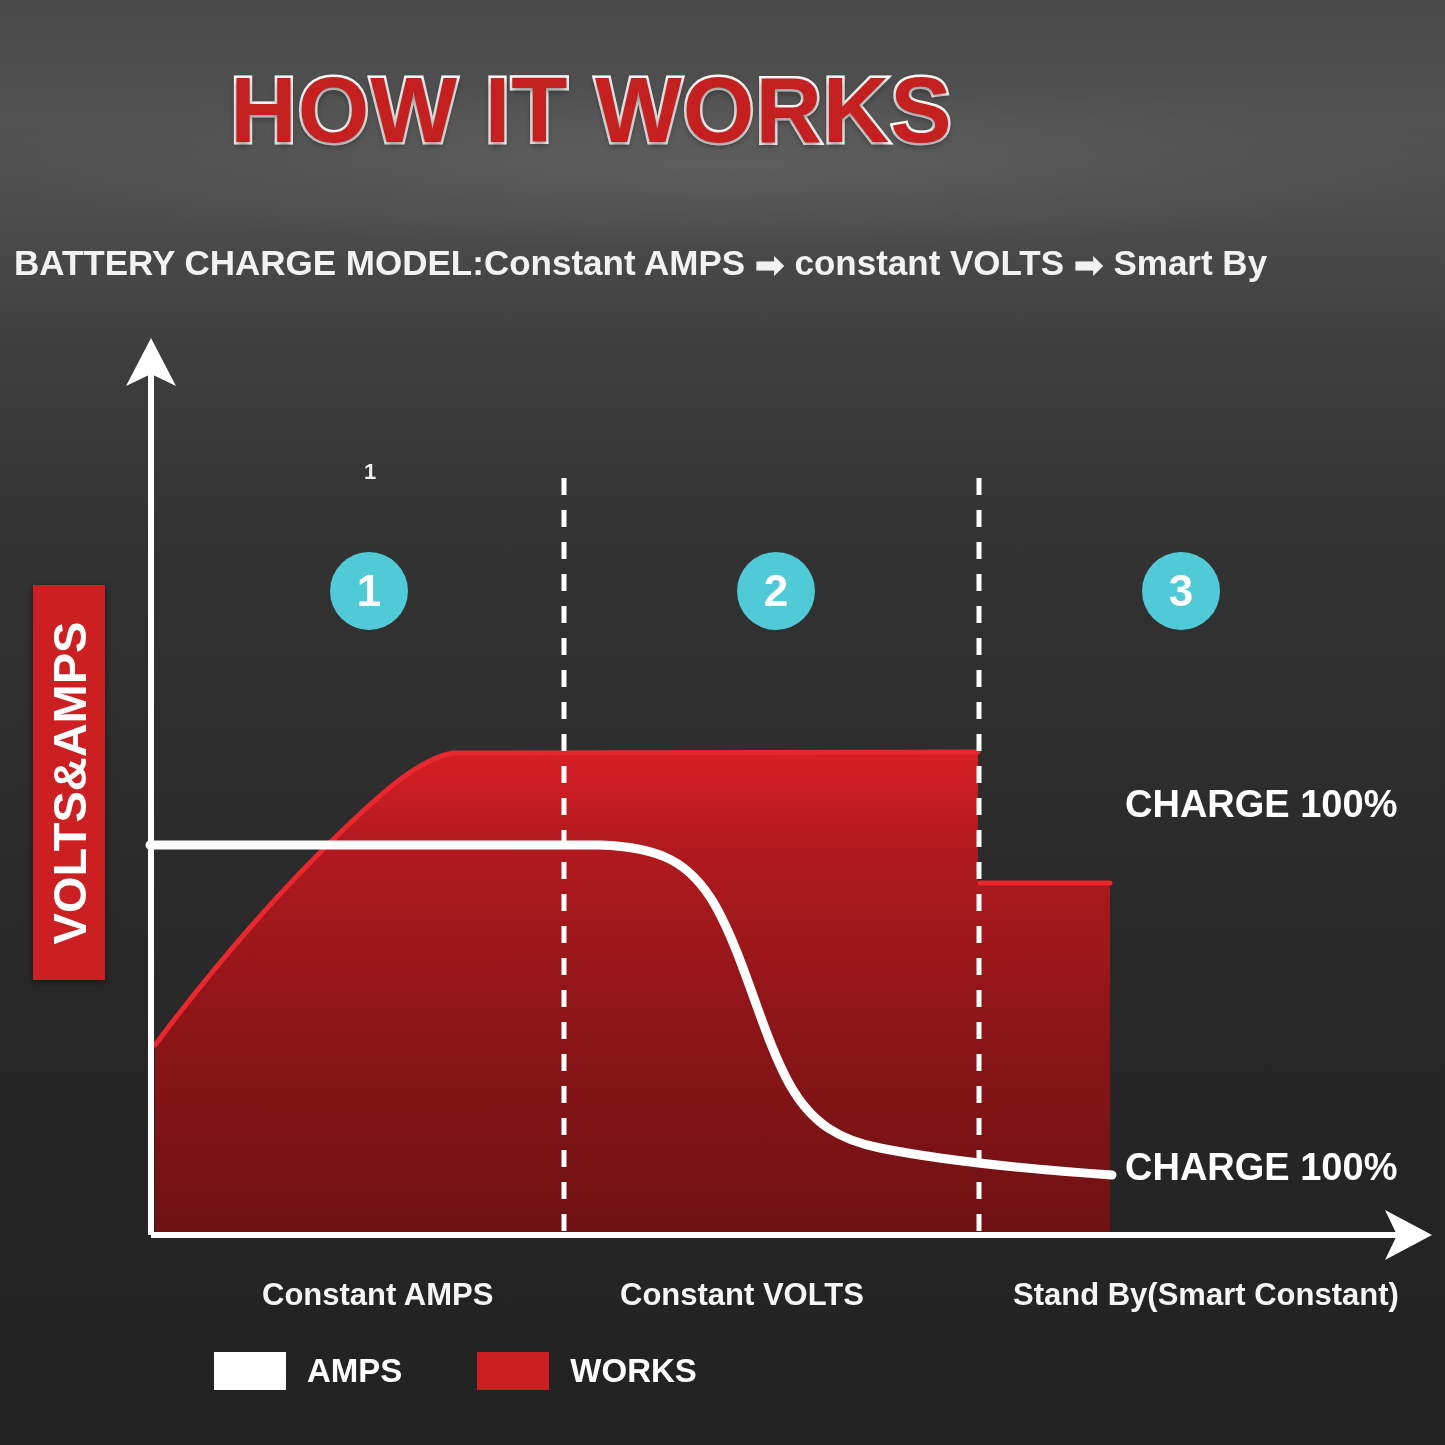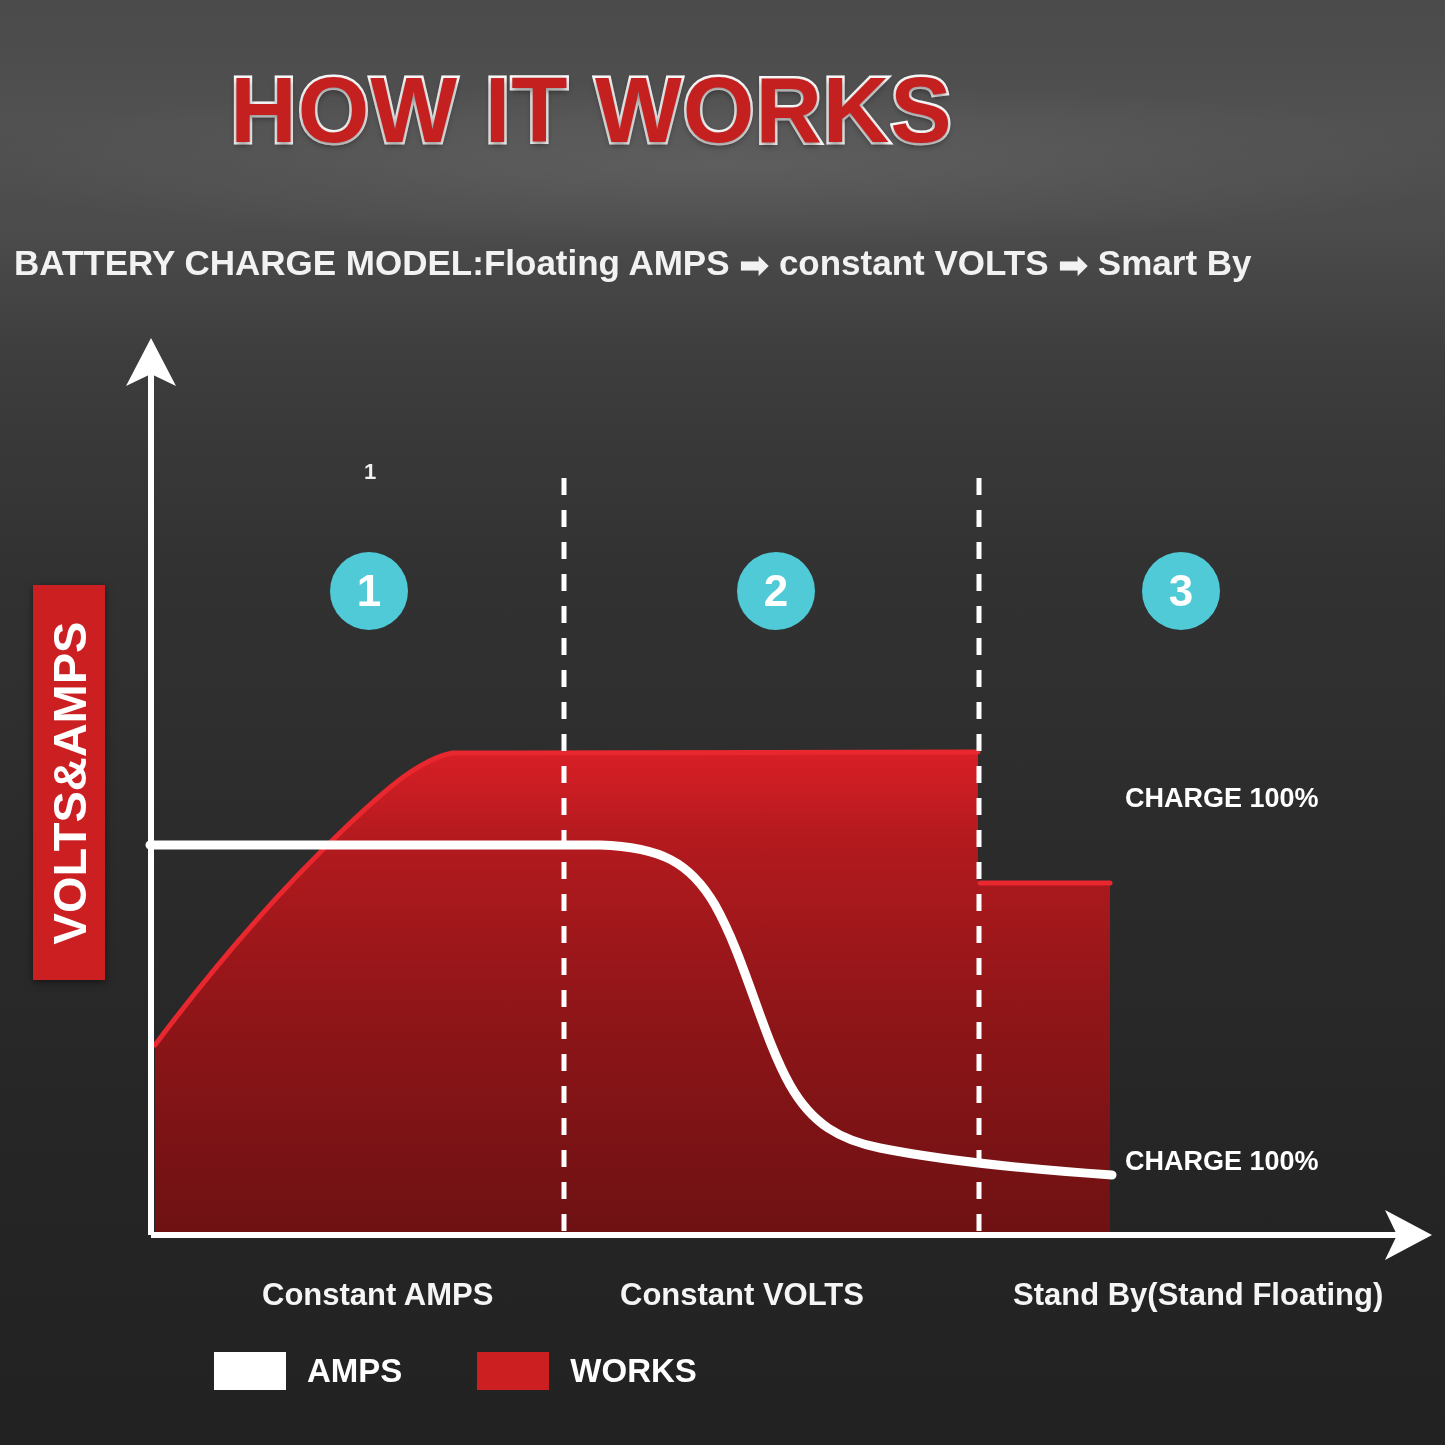--- a/index.html
+++ b/index.html
@@ -112,21 +112,21 @@
     color: #f0f0f0;
     font-size: 22px;
     font-weight: 700;
     font-family: "Liberation Sans", sans-serif;
   }
 
   
   .charge-label {
     position: absolute;
     color: #ffffff;
-    font-size: 27px;
+    font-size: 38px;
     font-weight: 700;
     white-space: nowrap;
     font-family: "Liberation Sans", sans-serif;
   }
   #charge-top { left: 1125px; top: 783px; }
   #charge-bottom { left: 1125px; top: 1146px; }
 
   
   .xaxis-label {
     position: absolute;
@@ -169,21 +169,21 @@
   #legend-item-volts { margin-left: 75px; }
 </style>
 </head>
 <body>
 
 <div id="root">
 
   <div id="title">HOW IT WORKS</div>
 
   <div id="subtitle">
-    <span>BATTERY CHARGE MODEL:Floating AMPS</span>
+    <span>BATTERY CHARGE MODEL:Constant AMPS</span>
     <span class="arrow-gl">➡</span>
     <span>constant VOLTS</span>
     <span class="arrow-gl">➡</span>
     <span>Smart By</span>
   </div>
 
   <div id="ylabel-banner">
     <div id="ylabel-text">VOLTS&amp;AMPS</div>
   </div>
 
@@ -237,21 +237,21 @@
 
   <div class="phase-badge" id="phase-1">1</div>
   <div class="phase-badge" id="phase-2">2</div>
   <div class="phase-badge" id="phase-3">3</div>
 
   <div class="charge-label" id="charge-top">CHARGE 100%</div>
   <div class="charge-label" id="charge-bottom">CHARGE 100%</div>
 
   <div class="xaxis-label" id="xlab-1">Constant AMPS</div>
   <div class="xaxis-label" id="xlab-2">Constant VOLTS</div>
-  <div class="xaxis-label" id="xlab-3">Stand By(Stand Floating)</div>
+  <div class="xaxis-label" id="xlab-3">Stand By(Smart Constant)</div>
 
   <div id="legend">
     <div class="legend-item" id="legend-item-amps">
       <span class="legend-swatch" style="background: rgb(255, 255, 255);"></span>
       <span class="legend-text">AMPS</span>
     </div>
     <div class="legend-item" id="legend-item-volts">
       <span class="legend-swatch" style="background: rgb(204, 31, 34);"></span>
       <span class="legend-text">WORKS</span>
     </div>

